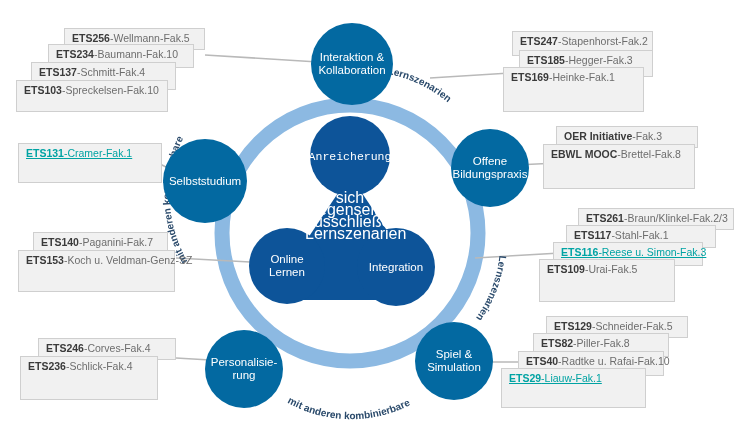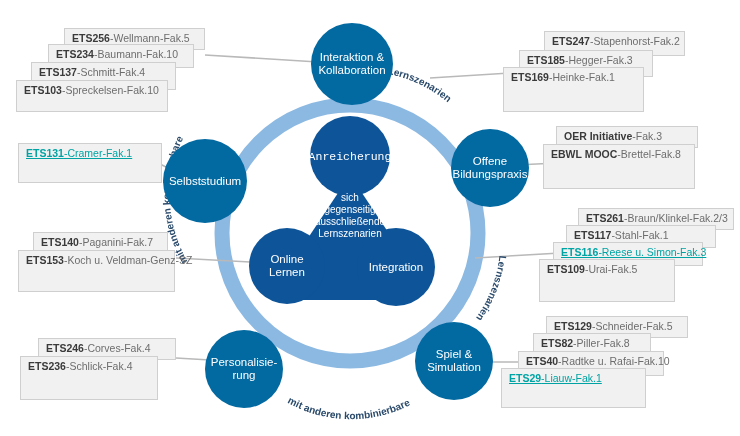--- a/index.html
+++ b/index.html
@@ -33,21 +33,21 @@
     position:absolute;border-radius:50%;
     display:flex;align-items:center;justify-content:center;
     text-align:center;color:#ffffff;line-height:13px;
     font-size:11.5px;
   }
   .node.outer{background:#0369a1;}
   .node.inner{background:#0d5499;}
 
   .centerlabel{
     position:absolute;color:#ffffff;text-align:center;
-    font-size:10px;line-height:12px;
+    font-size:16px;line-height:12px;
   }
 
   
   .arctext{font-size:10px;fill:#2a4a6b;font-weight:bold;}
 </style>
 </head>
 <body>
 
 <div id="stage">
 
@@ -154,21 +154,21 @@
   <div class="card" style="left:48px;top:44px;width:146px;height:24px;">
     <span class="code">ETS234</span><span class="rest">-Baumann-Fak.10</span>
   </div>
   <div class="card" style="left:31px;top:62px;width:145px;height:28px;">
     <span class="code">ETS137</span><span class="rest">-Schmitt-Fak.4</span>
   </div>
   <div class="card" style="left:16px;top:80px;width:152px;height:32px;">
     <span class="code">ETS103</span><span class="rest">-Spreckelsen-Fak.10</span>
   </div>
 
-  <div class="card" style="left:544px;top:31px;width:141px;height:25px;">
+  <div class="card" style="left:512px;top:31px;width:141px;height:25px;">
     <span class="code">ETS247</span><span class="rest">-Stapenhorst-Fak.2</span>
   </div>
   <div class="card" style="left:519px;top:50px;width:134px;height:27px;">
     <span class="code">ETS185</span><span class="rest">-Hegger-Fak.3</span>
   </div>
   <div class="card" style="left:503px;top:67px;width:141px;height:45px;">
     <span class="code">ETS169</span><span class="rest">-Heinke-Fak.1</span>
   </div>
 
   <div class="card" style="left:556px;top:126px;width:142px;height:22px;">
@@ -187,21 +187,21 @@
   <div class="card link" style="left:553px;top:242px;width:150px;height:24px;">
     <span class="code">ETS116</span><span class="rest">-Reese u. Simon-Fak.3</span>
   </div>
   <div class="card" style="left:539px;top:259px;width:136px;height:43px;">
     <span class="code">ETS109</span><span class="rest">-Urai-Fak.5</span>
   </div>
 
   <div class="card" style="left:546px;top:316px;width:142px;height:22px;">
     <span class="code">ETS129</span><span class="rest">-Schneider-Fak.5</span>
   </div>
-  <div class="card" style="left:533px;top:333px;width:118px;height:24px;">
+  <div class="card" style="left:533px;top:333px;width:136px;height:24px;">
     <span class="code">ETS82</span><span class="rest">-Piller-Fak.8</span>
   </div>
   <div class="card" style="left:518px;top:351px;width:146px;height:25px;">
     <span class="code">ETS40</span><span class="rest">-Radtke u. Rafai-Fak.10</span>
   </div>
   <div class="card link" style="left:501px;top:368px;width:145px;height:40px;">
     <span class="code">ETS29</span><span class="rest">-Liauw-Fak.1</span>
   </div>
 
   <div class="card" style="left:38px;top:338px;width:138px;height:22px;">

